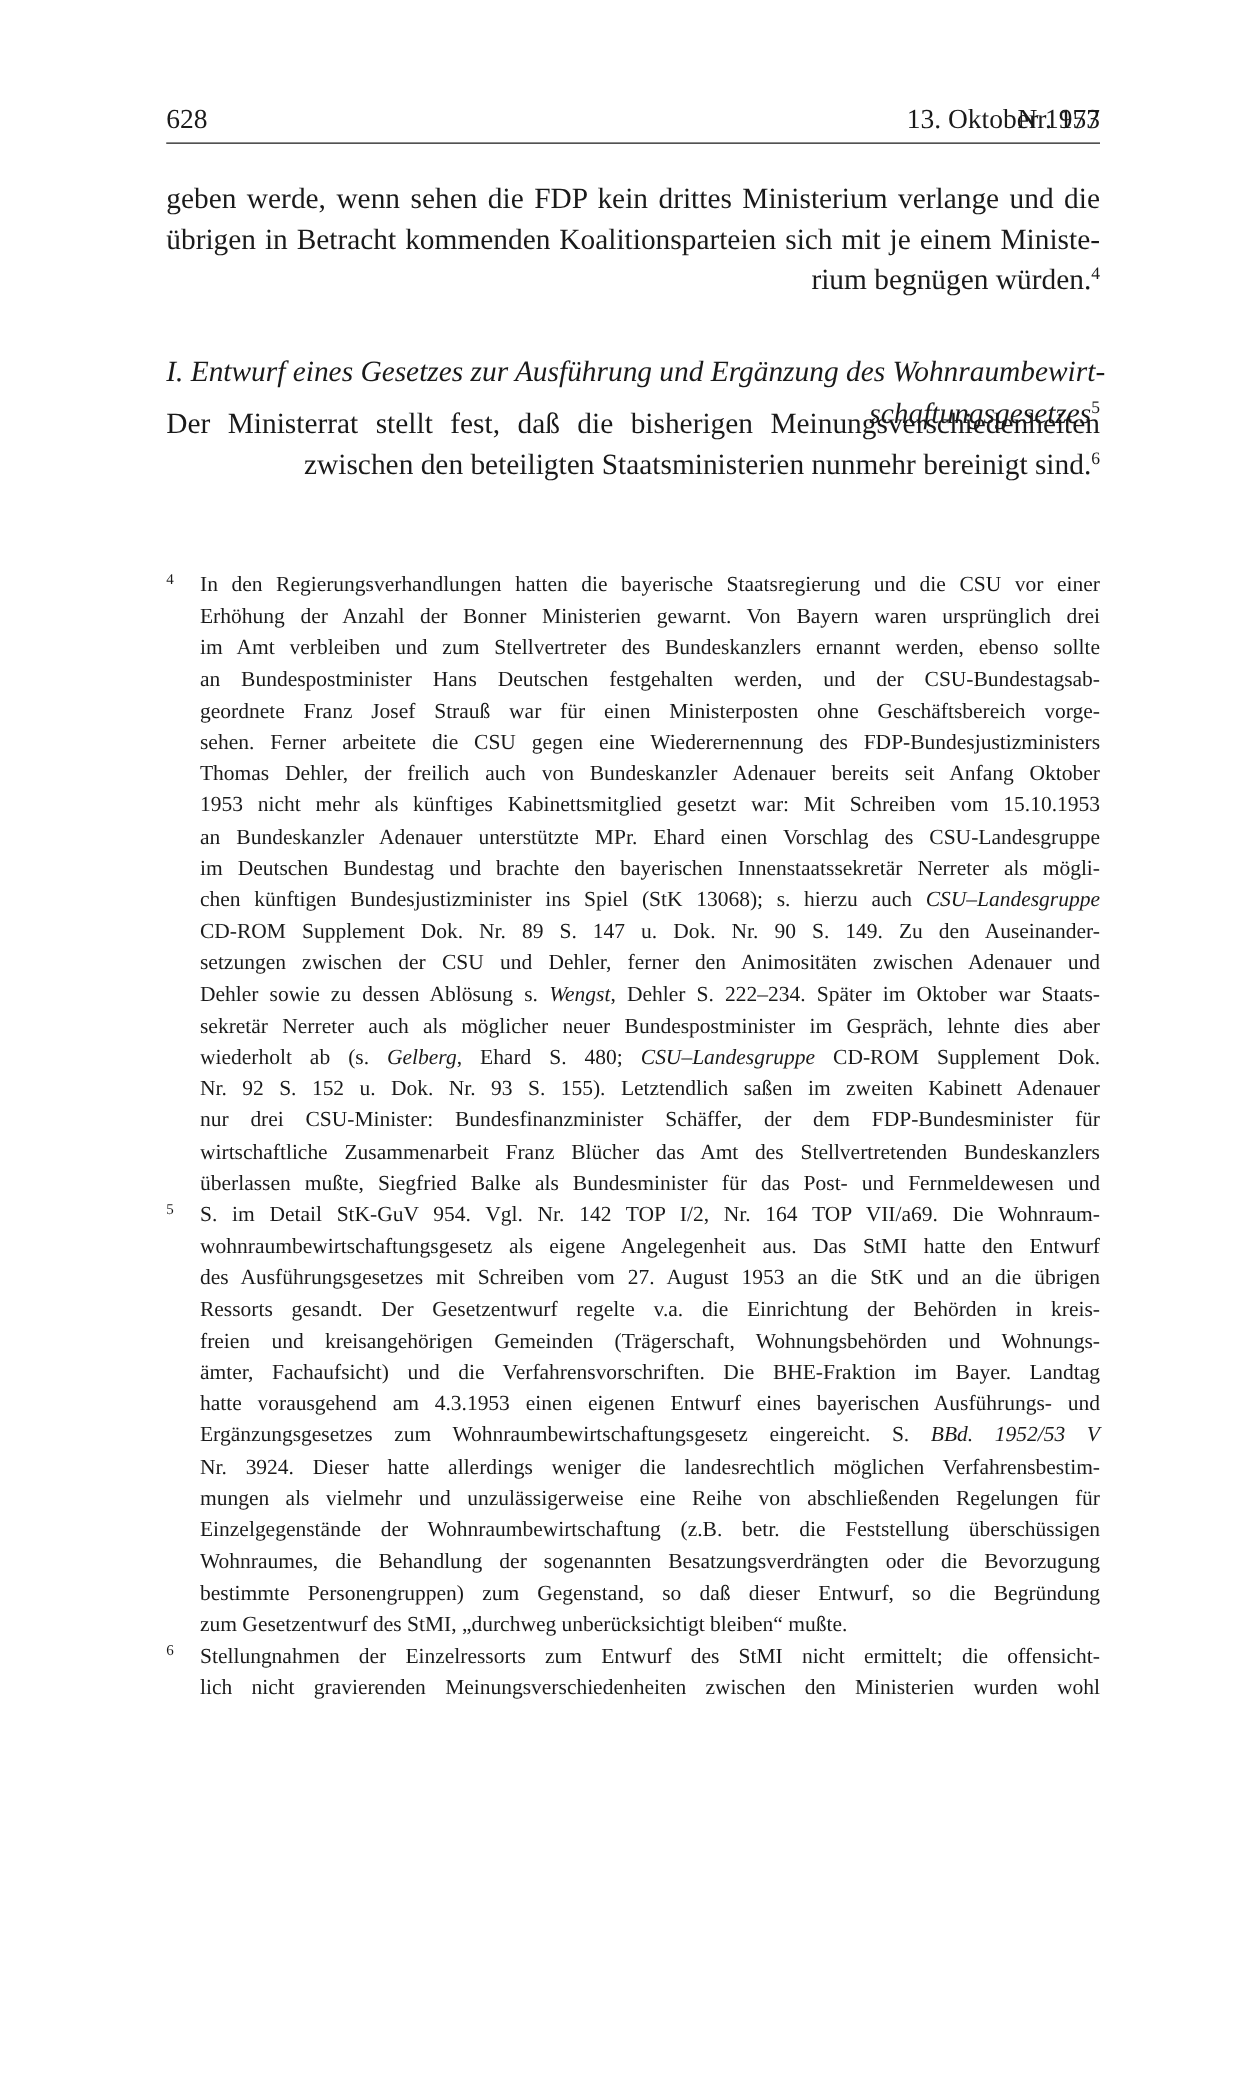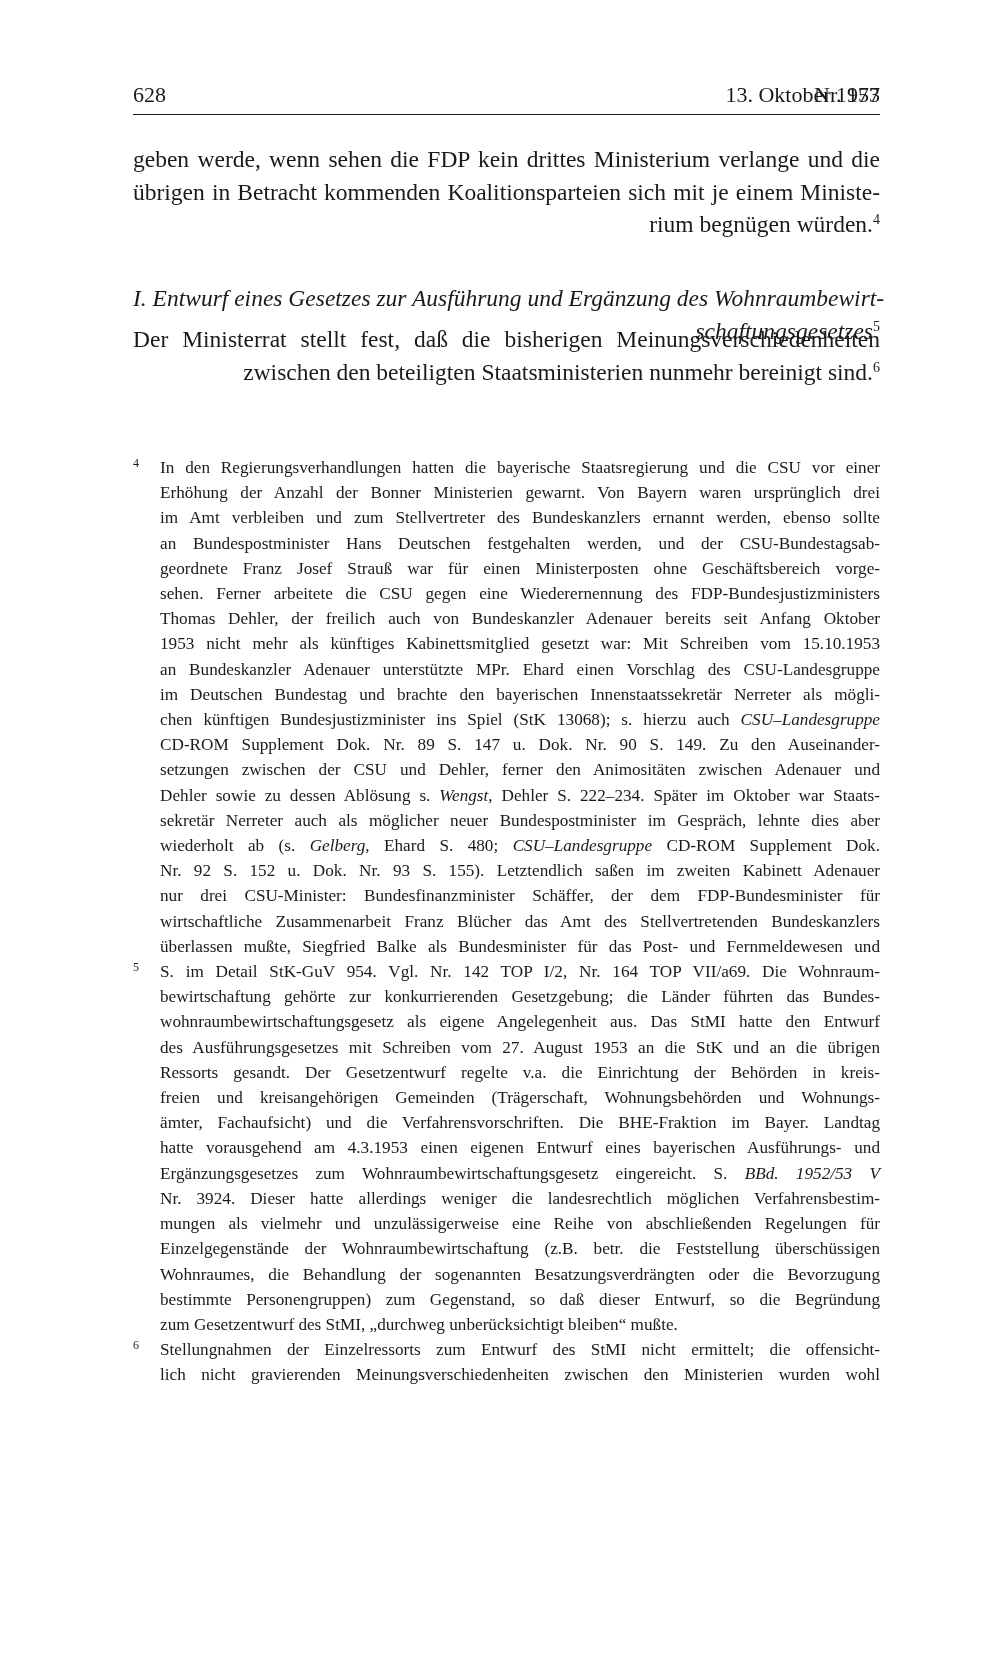--- a/index.html
+++ b/index.html
@@ -80,21 +80,20 @@
         <span class="fn-line j">sekretär Nerreter auch als möglicher neuer Bundespostminister im Gespräch, lehnte dies aber</span>
         <span class="fn-line j">wiederholt ab (s. <span class="it">Gelberg</span>, Ehard S. 480; <span class="it">CSU–Landesgruppe</span> CD-ROM Supplement Dok.</span>
         <span class="fn-line j">Nr. 92 S. 152 u. Dok. Nr. 93 S. 155). Letztendlich saßen im zweiten Kabinett Adenauer</span>
         <span class="fn-line j">nur drei CSU-Minister: Bundesfinanzminister Schäffer, der dem FDP-Bundesminister für</span>
         <span class="fn-line j">wirtschaftliche Zusammenarbeit Franz Blücher das Amt des Stellvertretenden Bundeskanzlers</span>
         <span class="fn-line j">überlassen mußte, Siegfried Balke als Bundesminister für das Post- und Fernmeldewesen und</span>
       </div>
       <div class="fn-item">
         <span class="fn-num">5</span>
         <span class="fn-line j">S. im Detail StK-GuV 954. Vgl. Nr. 142 TOP I/2, Nr. 164 TOP VII/a69. Die Wohnraum-</span>
-        <span class="fn-line j">bewirtschaftung gehörte zur konkurrierenden Gesetzgebung; die Länder führten das Bundes-</span>
         <span class="fn-line j">wohnraumbewirtschaftungsgesetz als eigene Angelegenheit aus. Das StMI hatte den Entwurf</span>
         <span class="fn-line j">des Ausführungsgesetzes mit Schreiben vom 27. August 1953 an die StK und an die übrigen</span>
         <span class="fn-line j">Ressorts gesandt. Der Gesetzentwurf regelte v.a. die Einrichtung der Behörden in kreis-</span>
         <span class="fn-line j">freien und kreisangehörigen Gemeinden (Trägerschaft, Wohnungsbehörden und Wohnungs-</span>
         <span class="fn-line j">ämter, Fachaufsicht) und die Verfahrensvorschriften. Die BHE-Fraktion im Bayer. Landtag</span>
         <span class="fn-line j">hatte vorausgehend am 4.3.1953 einen eigenen Entwurf eines bayerischen Ausführungs- und</span>
         <span class="fn-line j">Ergänzungsgesetzes zum Wohnraumbewirtschaftungsgesetz eingereicht. S. <span class="it">BBd. 1952/53 V</span></span>
         <span class="fn-line j">Nr. 3924. Dieser hatte allerdings weniger die landesrechtlich möglichen Verfahrensbestim-</span>
         <span class="fn-line j">mungen als vielmehr und unzulässigerweise eine Reihe von abschließenden Regelungen für</span>
         <span class="fn-line j">Einzelgegenstände der Wohnraumbewirtschaftung (z.B. betr. die Feststellung überschüssigen</span>

